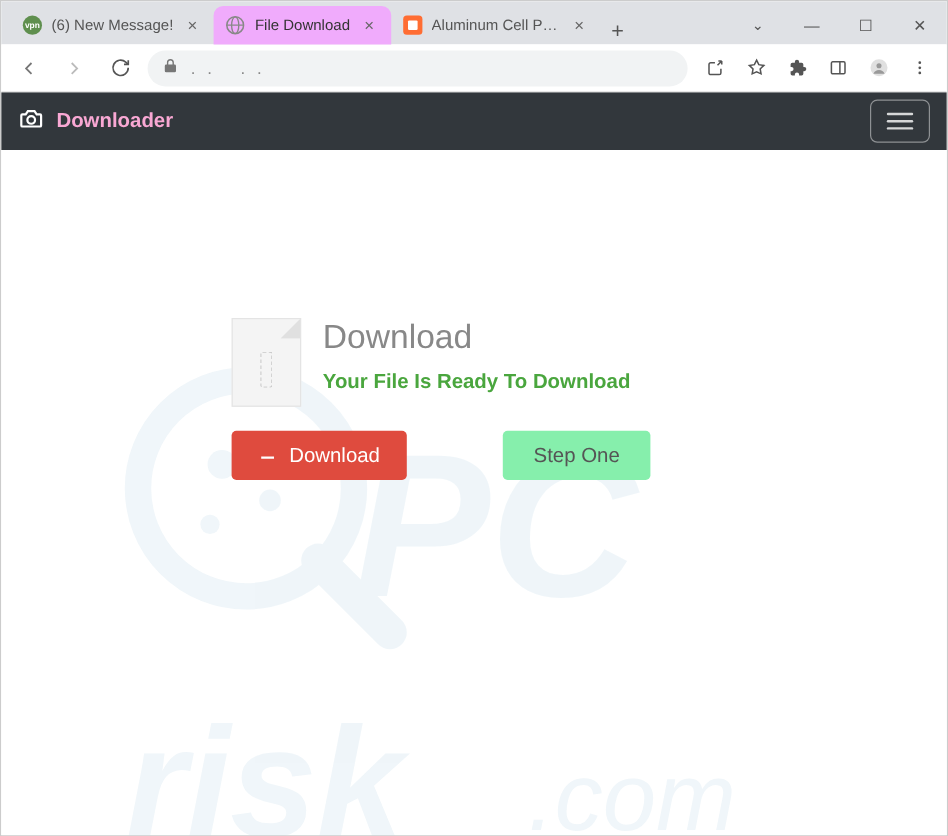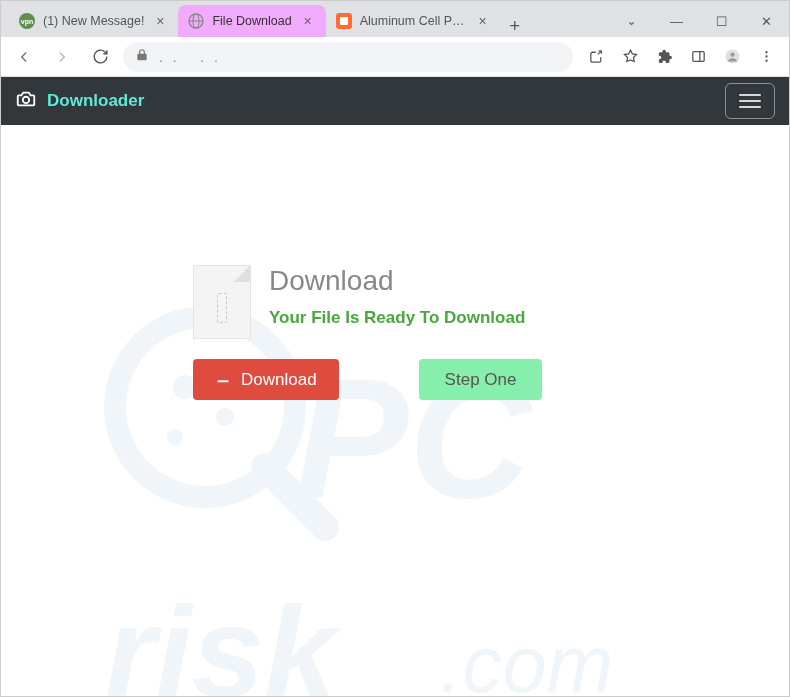--- a/index.html
+++ b/index.html
@@ -23,21 +23,21 @@
 .tb-btn { width: 30px; height: 30px; display: flex; align-items: center; justify-content: center; color: #777; cursor: pointer; border-radius: 50%; }
 .tb-btn.enabled { color: #555; }
 .omnibox { flex: 1; height: 30px; background: #f1f3f4; border-radius: 15px; display: flex; align-items: center; padding: 0 12px; gap: 10px; color: #666; font-size: 13px; }
 .omnibox .lock { color: #777; }
 .omnibox input { border: none; outline: none; background: transparent; flex: 1; font-size: 14px; color: #888; letter-spacing: 3px; }
 .right-icons { display: flex; gap: 4px; }
 .right-icons .tb-btn svg { width: 17px; height: 17px; }
 
 
 .page { position: relative; height: calc(697px - 36px - 40px - 2px); background: #fff; }
-.page-header { background: #32373c; color: #5eead4; height: 48px; display: flex; align-items: center; padding: 0 14px; justify-content: space-between; }
+.page-header { background: #32373c; color: #f9a8d4; height: 48px; display: flex; align-items: center; padding: 0 14px; justify-content: space-between; }
 .page-header .brand { display: flex; align-items: center; gap: 10px; font-size: 17px; font-weight: 600; }
 .hamburger { border: 1px solid rgba(255,255,255,.45); border-radius: 6px; width: 50px; height: 36px; display: flex; flex-direction: column; gap: 4px; align-items: center; justify-content: center; cursor: pointer; }
 .hamburger span { display: block; width: 22px; height: 2px; background: rgba(255,255,255,.8); border-radius: 1px; }
 
 .content { position: relative; height: calc(100% - 48px); }
 .watermark { position: absolute; left: 50%; top: 50%; transform: translate(-50%, -55%); pointer-events: none; opacity: 0.1; }
 
 .download-block { position: relative; width: 440px; margin: 140px auto 0; }
 .dl-row { display: flex; gap: 18px; align-items: flex-start; }
 .file-ico { width: 58px; height: 74px; background: #f4f4f4; border: 1px solid #e4e4e4; position: relative; flex-shrink: 0; margin-left: 18px; }
@@ -52,21 +52,21 @@
 .btn-red { background: #df4b3e; color: #fff; }
 .btn-step { background: #86efac; color: #555; font-size: 17px; padding: 10px 26px; }
 </style>
 </head>
 <body>
 
 <div class="chrome-top">
   <div class="tab-strip">
     <div class="tab inactive">
       <span class="favicon" style="background:#5f8f4e;color:#fff;font-size:7px;">vpn</span>
-      <span class="title">(1) New Message!</span>
+      <span class="title">(6) New Message!</span>
       <span class="close">×</span>
     </div>
     <div class="tab active">
       <span class="favicon">
         <svg viewBox="0 0 16 16" width="16" height="16">
             <circle cx="8" cy="8" r="7" fill="none" stroke="#888" stroke-width="1.3"></circle>
             <ellipse cx="8" cy="8" rx="3" ry="7" fill="none" stroke="#888" stroke-width="1.1"></ellipse>
             <line x1="1" y1="8" x2="15" y2="8" stroke="#888" stroke-width="1.1"></line>
           </svg>
       </span>

